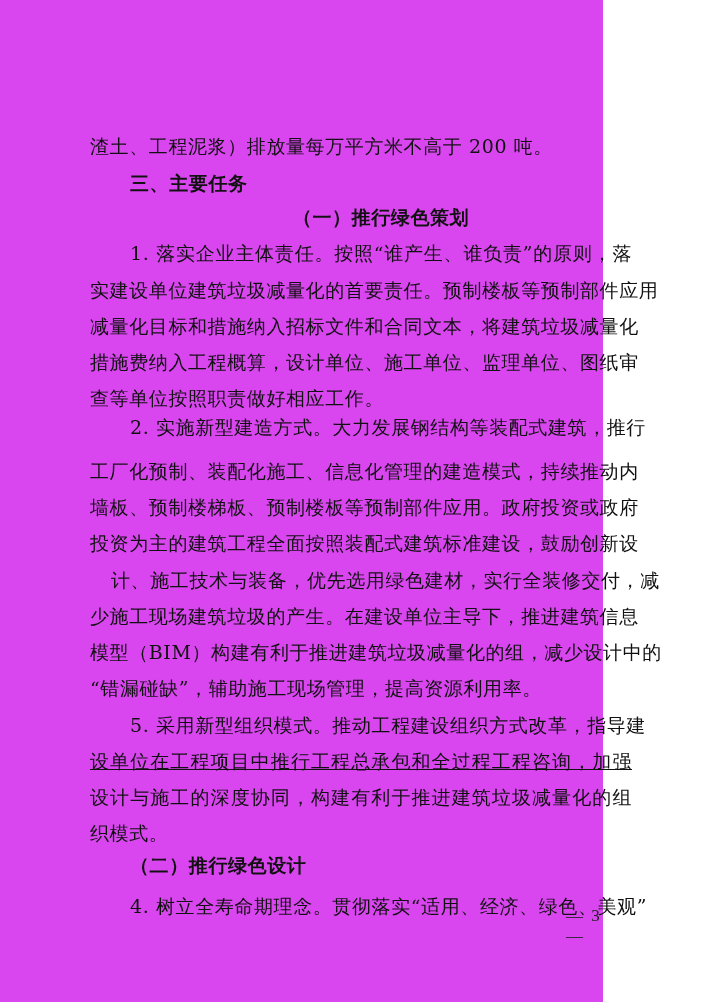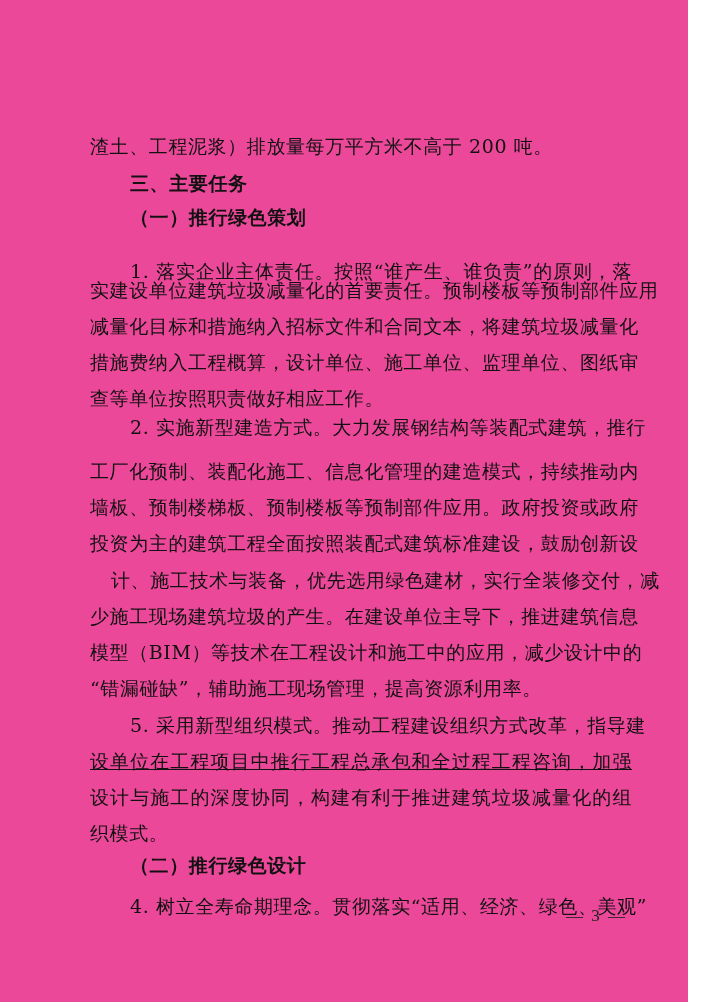--- a/index.html
+++ b/index.html
@@ -1,17 +1,17 @@
 <!DOCTYPE html>
 <html><head>
 <meta charset="utf-8">
 <style>
   html, body { margin:0; padding:0; background:#ffffff; }
   body { width:720px; height:1002px; position:relative; overflow:hidden; }
-  .page { position:absolute; left:0; top:0; width:688px; height:1002px; background:#ec4899; }
+  .page { position:absolute; left:0; top:0; width:603px; height:1002px; background:#d946ef; }
   .line {
     position:absolute; left:90px; width:542px;
     font-family:"DejaVu Serif","Liberation Serif",serif;
     font-size:19px; color:#111; white-space:nowrap;
     line-height:24px; letter-spacing:0.6px;
   }
   .line.ind { left:130px; width:502px; }
   .line.bold { font-family:"DejaVu Sans","Liberation Sans",sans-serif; font-weight:bold; }
   .line.just { text-align:justify; text-align-last:justify; }
   .pagenum {
@@ -20,33 +20,33 @@
     font-size:17px; color:#222; letter-spacing:2px;
   }
 </style>
 </head>
 <body>
 
 <div class="page">
   <div id="text-body">
       <div class="line" style="top: 134px;">渣土、工程泥浆）排放量每万平方米不高于 200 吨。</div>
       <div class="line ind bold" style="top: 171px;">三、主要任务</div>
-      <div class="line ind bold" style="top: 205px;">（一）推行绿色策划</div>
-      <div class="line ind just" style="top: 241px; margin-top: 18px;">1. 落实企业主体责任。按照“谁产生、谁负责”的原则，落</div>
+      <div class="line ind bold" style="top: 205px; text-align: center;">（一）推行绿色策划</div>
+      <div class="line ind just" style="top: 241px;">1. 落实企业主体责任。按照“谁产生、谁负责”的原则，落</div>
       <div class="line just" style="top: 278px;">实建设单位建筑垃圾减量化的首要责任。预制楼板等预制部件应用</div>
       <div class="line just" style="top: 314px;">减量化目标和措施纳入招标文件和合同文本，将建筑垃圾减量化</div>
       <div class="line just" style="top: 350px;">措施费纳入工程概算，设计单位、施工单位、监理单位、图纸审</div>
       <div class="line" style="top: 386px;">查等单位按照职责做好相应工作。</div>
       <div class="line ind just" style="top: 415px;">2. 实施新型建造方式。大力发展钢结构等装配式建筑，推行</div>
       <div class="line just" style="top: 459px;">工厂化预制、装配化施工、信息化管理的建造模式，持续推动内</div>
       <div class="line just" style="top: 495px;">墙板、预制楼梯板、预制楼板等预制部件应用。政府投资或政府</div>
       <div class="line just" style="top: 531px;">投资为主的建筑工程全面按照装配式建筑标准建设，鼓励创新设</div>
       <div class="line just" style="top: 568px; margin-left: 21px;">计、施工技术与装备，优先选用绿色建材，实行全装修交付，减</div>
       <div class="line just" style="top: 604px;">少施工现场建筑垃圾的产生。在建设单位主导下，推进建筑信息</div>
-      <div class="line just" style="top: 640px;">模型（BIM）等技术在工程设计和施工中的应用，减少设计中的</div>
+      <div class="line just" style="top: 640px;">模型（BIM）构建有利于推进建筑垃圾减量化的组，减少设计中的</div>
       <div class="line" style="top: 676px;">“错漏碰缺”，辅助施工现场管理，提高资源利用率。</div>
       <div class="line ind just" style="top: 713px;">5. 采用新型组织模式。推动工程建设组织方式改革，指导建</div>
       <div class="line just" style="top: 749px; text-decoration: underline;">设单位在工程项目中推行工程总承包和全过程工程咨询，加强</div>
       <div class="line just" style="top: 785px;">设计与施工的深度协同，构建有利于推进建筑垃圾减量化的组</div>
       <div class="line" style="top: 821px;">织模式。</div>
       <div class="line ind bold" style="top: 853px;">（二）推行绿色设计</div>
       <div class="line ind just" style="top: 894px;">4. 树立全寿命期理念。贯彻落实“适用、经济、绿色、美观”</div>
     </div>
   <div class="pagenum">— 3 —</div>
 </div>

